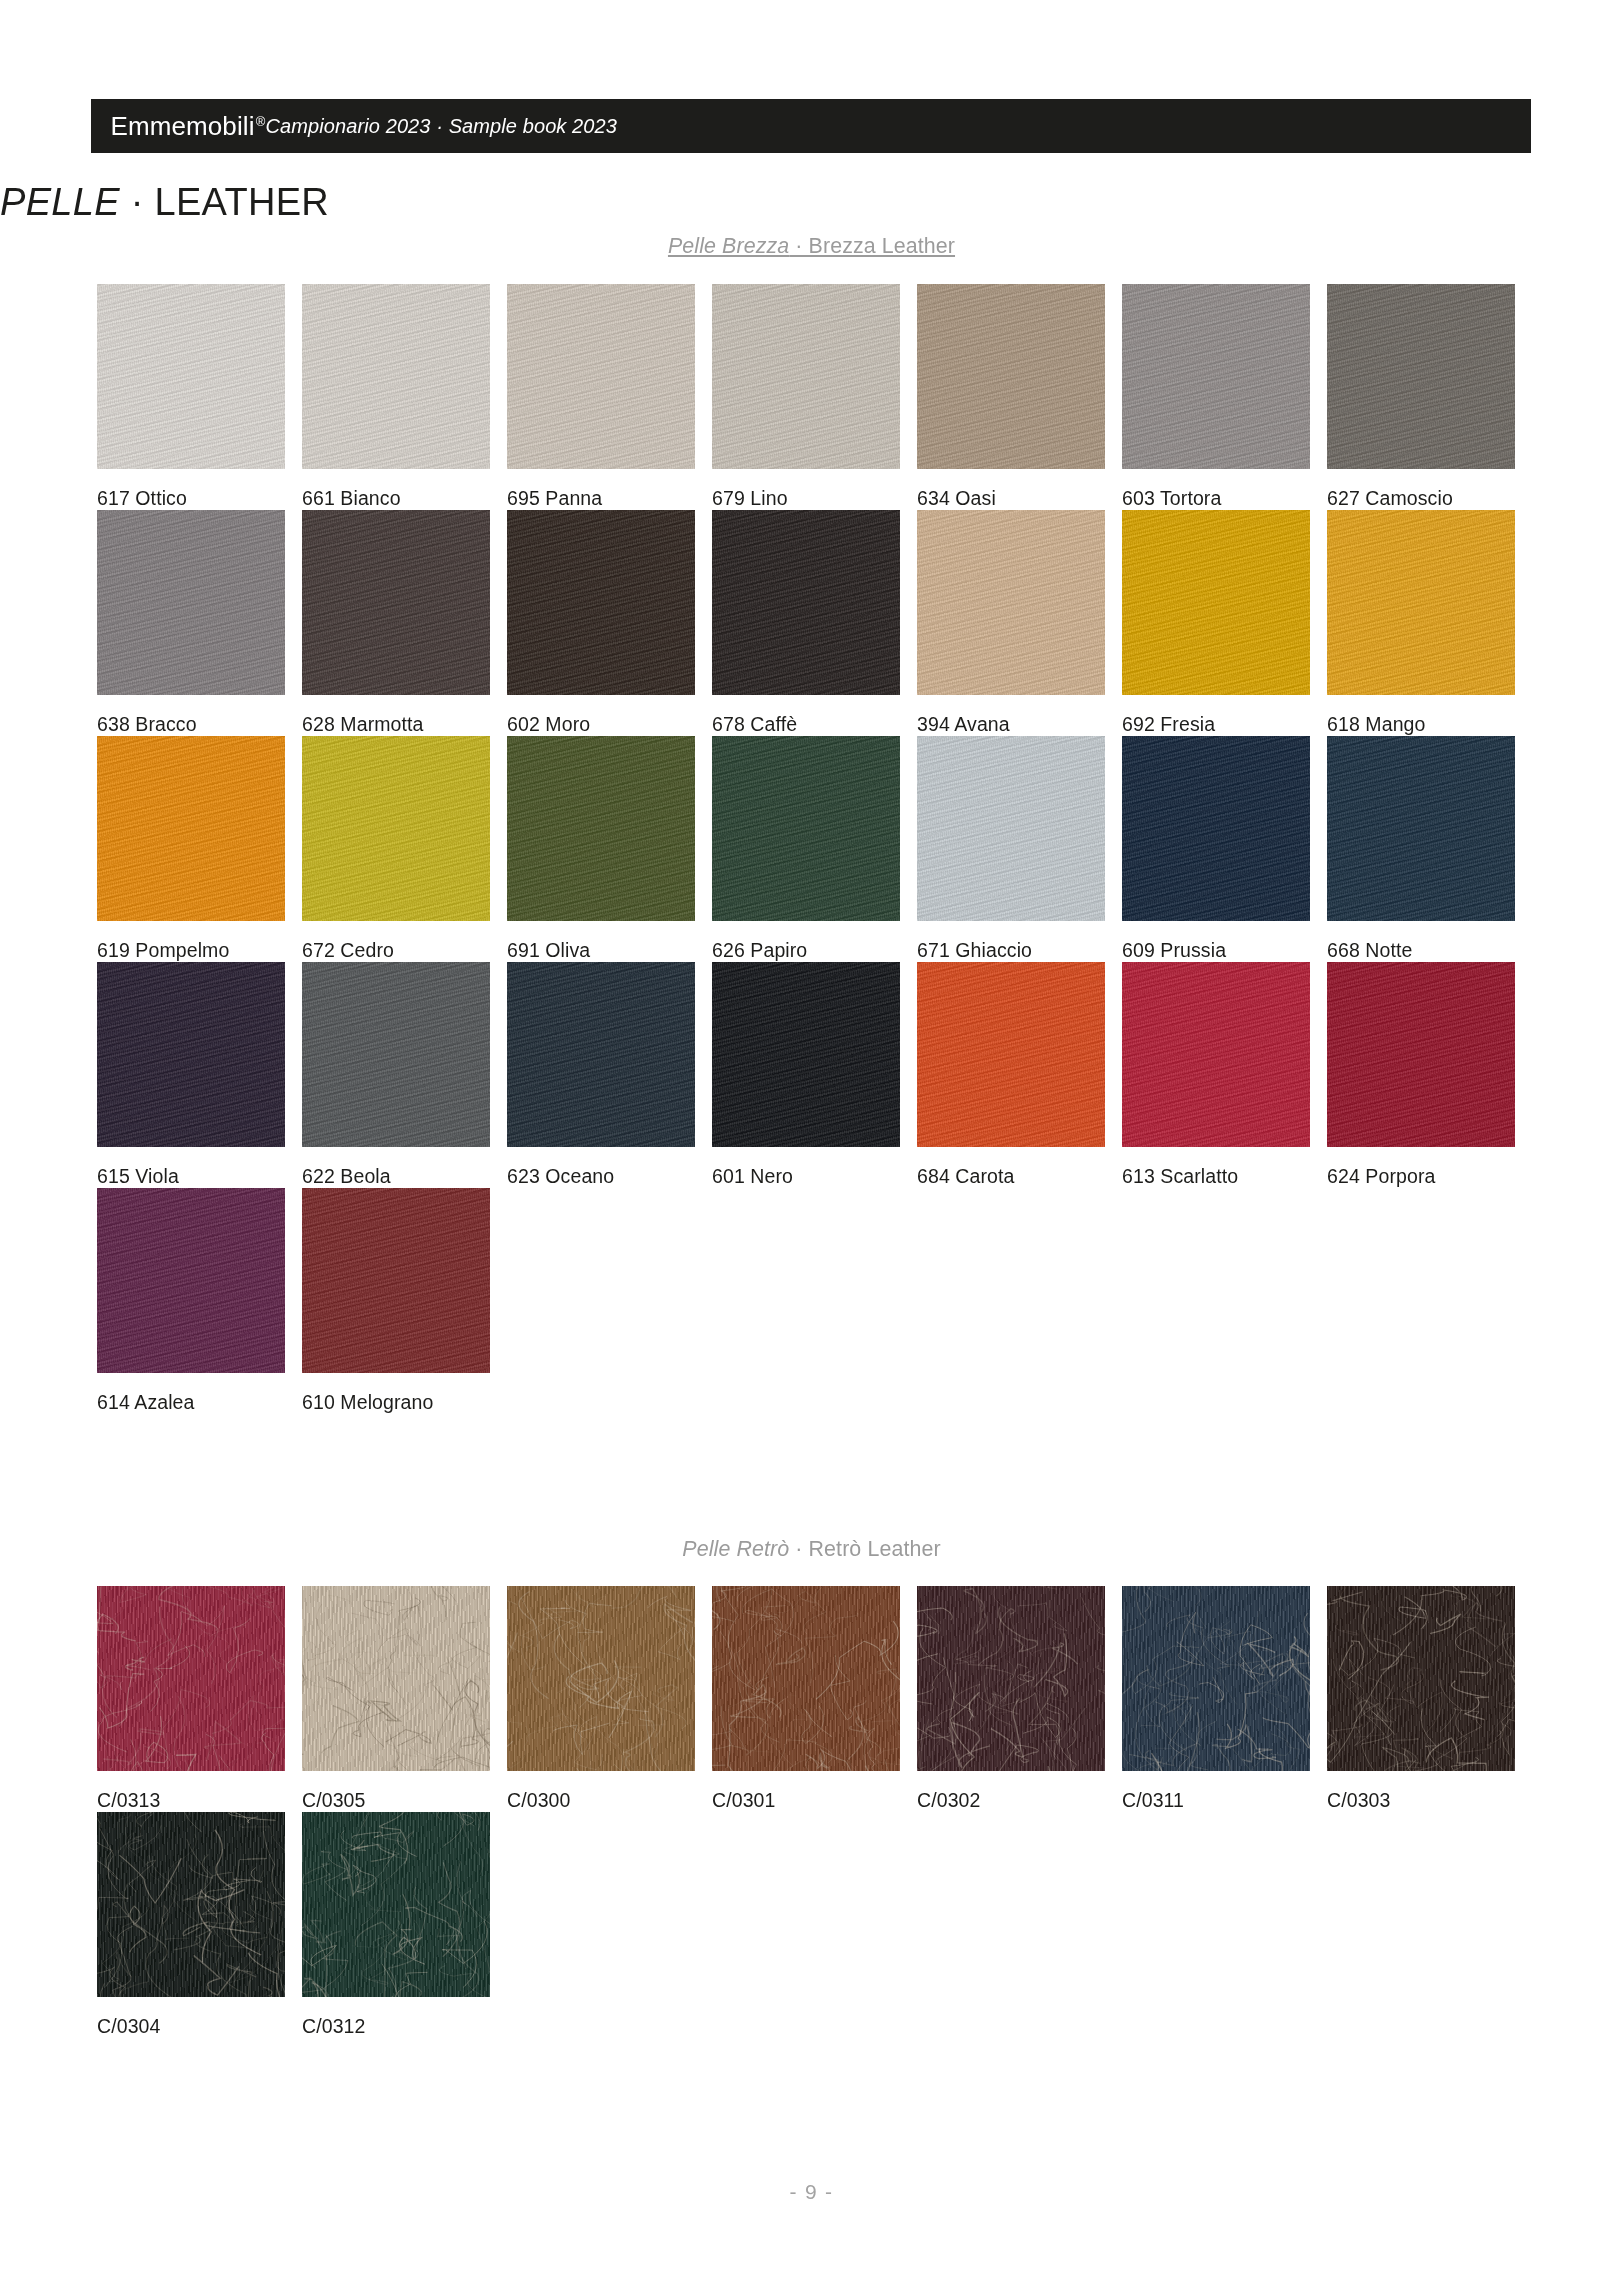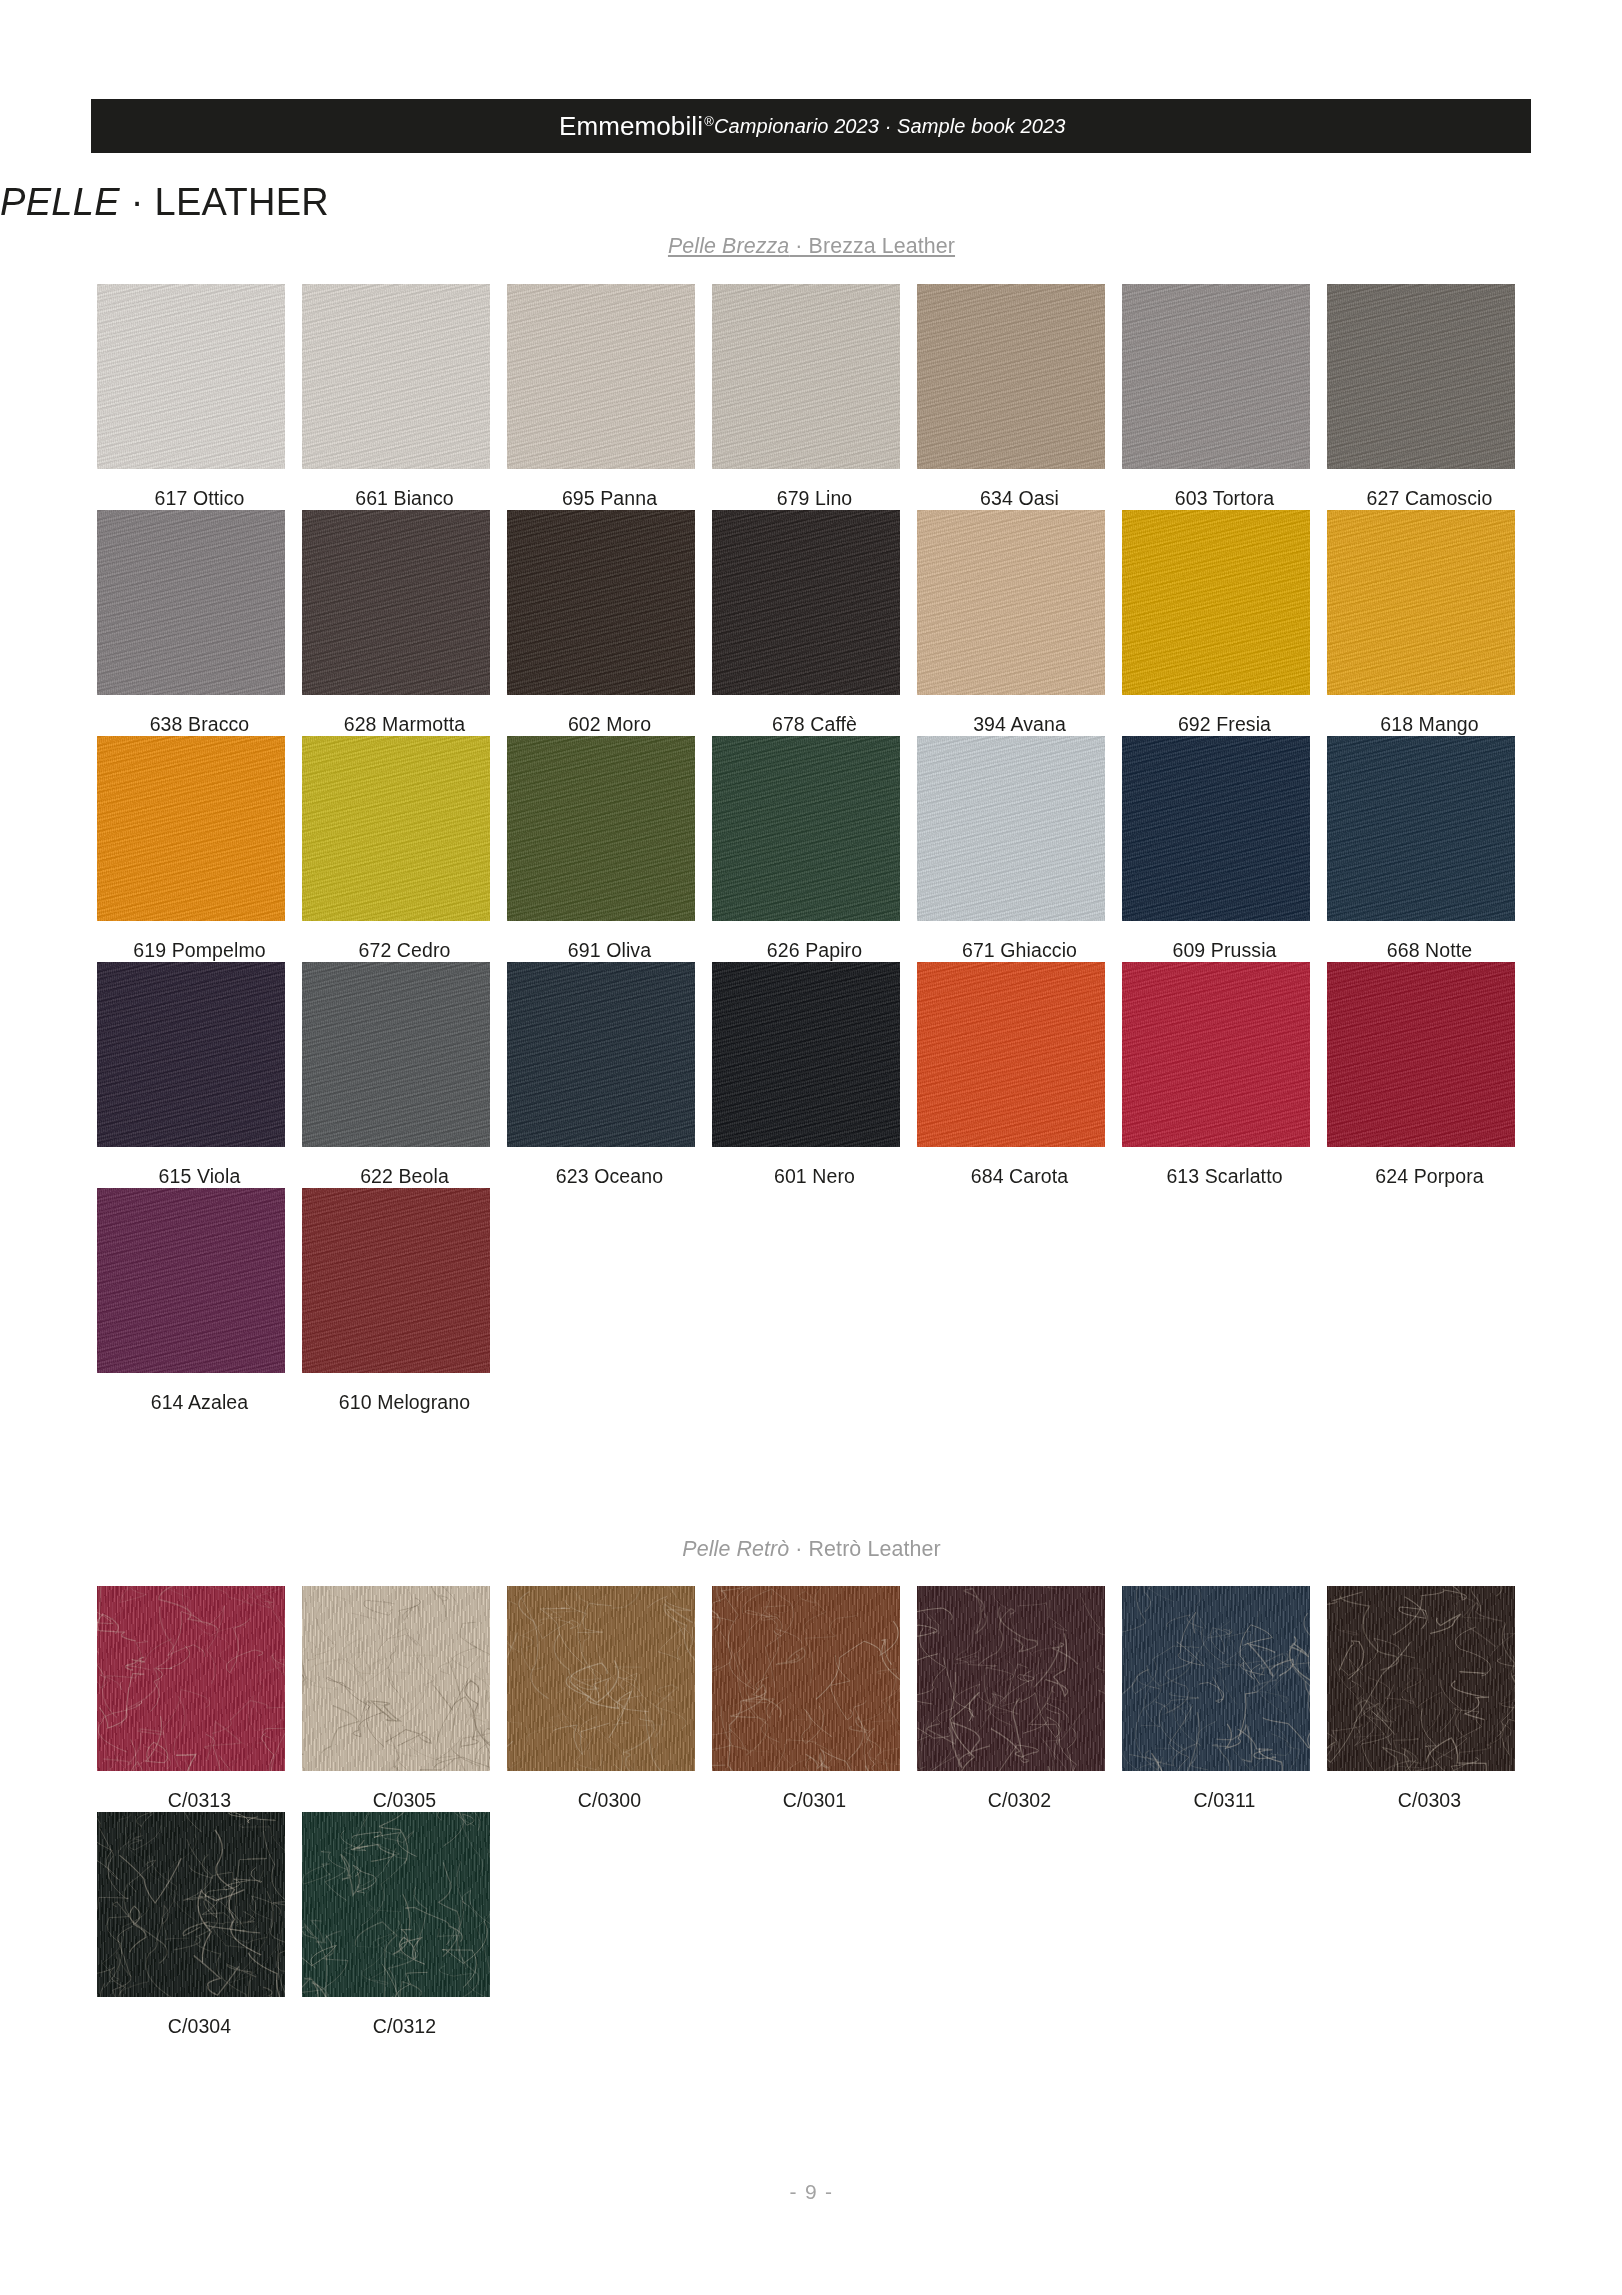--- a/index.html
+++ b/index.html
@@ -19,21 +19,21 @@
   
   .header-bar {
     position: absolute;
     left: 91px;
     top: 99px;
     width: 1440px;
     height: 54px;
     background: #1d1d1b;
     display: flex;
     align-items: center;
-    justify-content: center;
+    justify-content: flex-start;
     padding: 0 17px 0 19.5px;
   }
   .brand {
     color: #ffffff;
     font-size: 26px;
     font-weight: 400;
     letter-spacing: 0.1px;
     white-space: nowrap;
   }
   .brand .reg {
@@ -120,21 +120,20 @@
     background-image:
       repeating-linear-gradient(88deg, rgba(255,255,255,0.10) 0px, rgba(255,255,255,0.10) 0.6px, rgba(0,0,0,0.09) 0.6px, rgba(0,0,0,0.09) 2.6px),
       repeating-linear-gradient(92deg, rgba(0,0,0,0.07) 0px, rgba(0,0,0,0.07) 1.3px, rgba(255,255,255,0.06) 1.3px, rgba(255,255,255,0.06) 3.9px);
   }
   .label {
     margin-top: 18px;
     font-size: 19.5px;
     color: #1d1d1b;
     letter-spacing: 0.1px;
     white-space: nowrap;
-    text-align: center;
   }
 
   .footer {
     position: absolute;
     left: 0;
     top: 2180px;
     width: 1623px;
     text-align: center;
     font-size: 21px;
     color: #a3a3a3;

